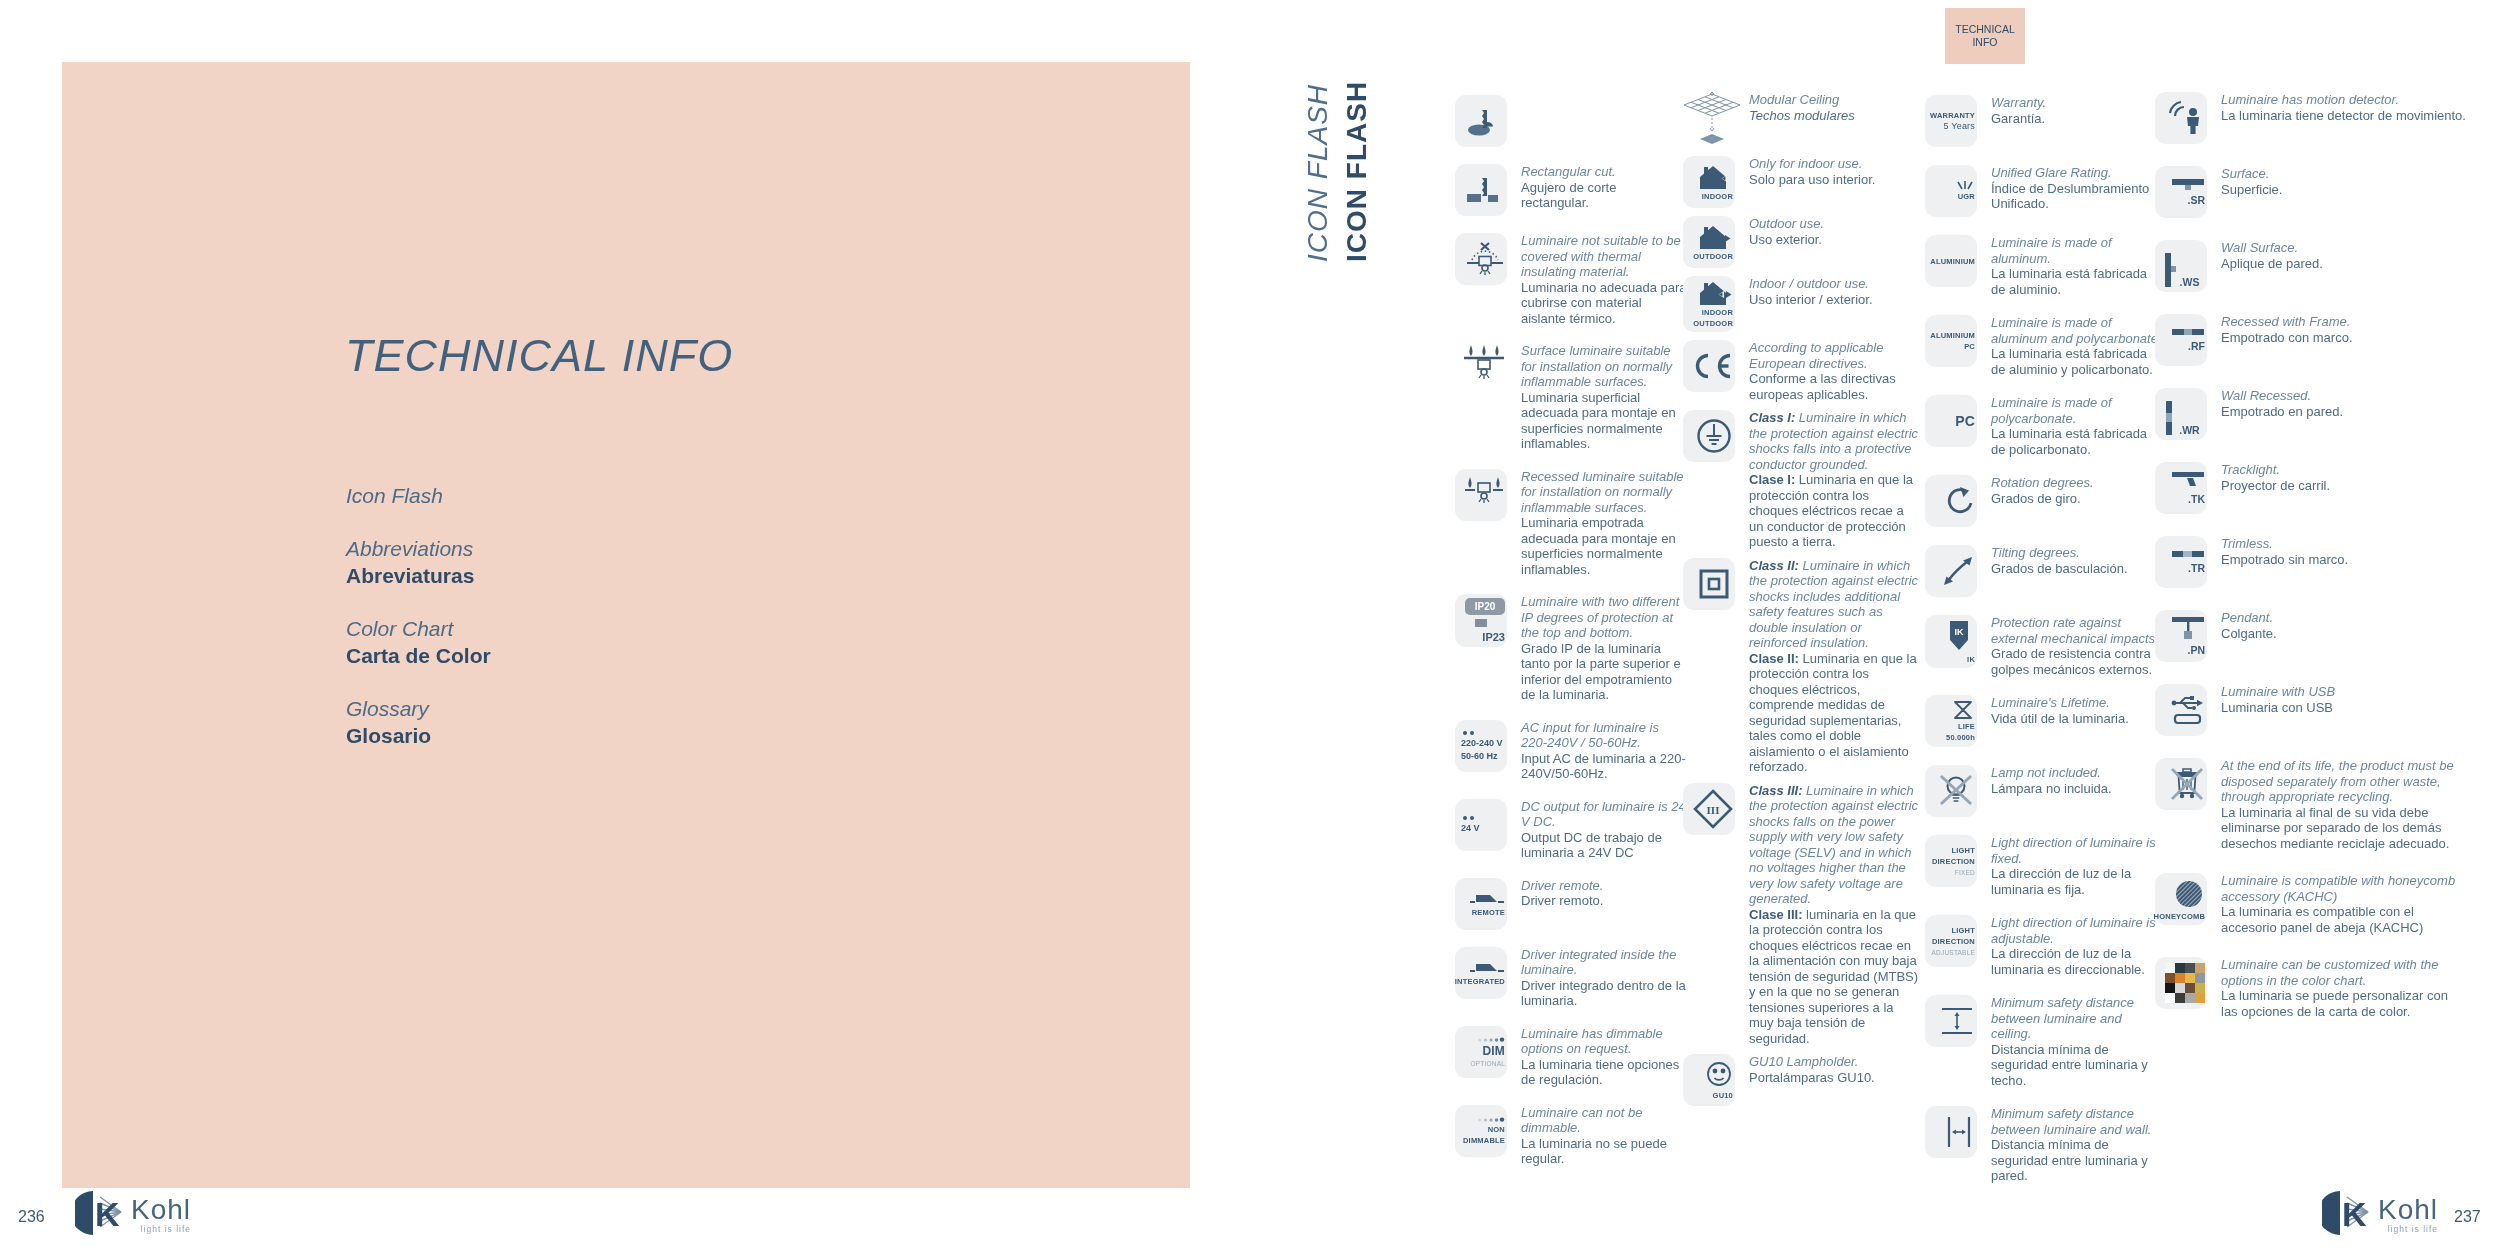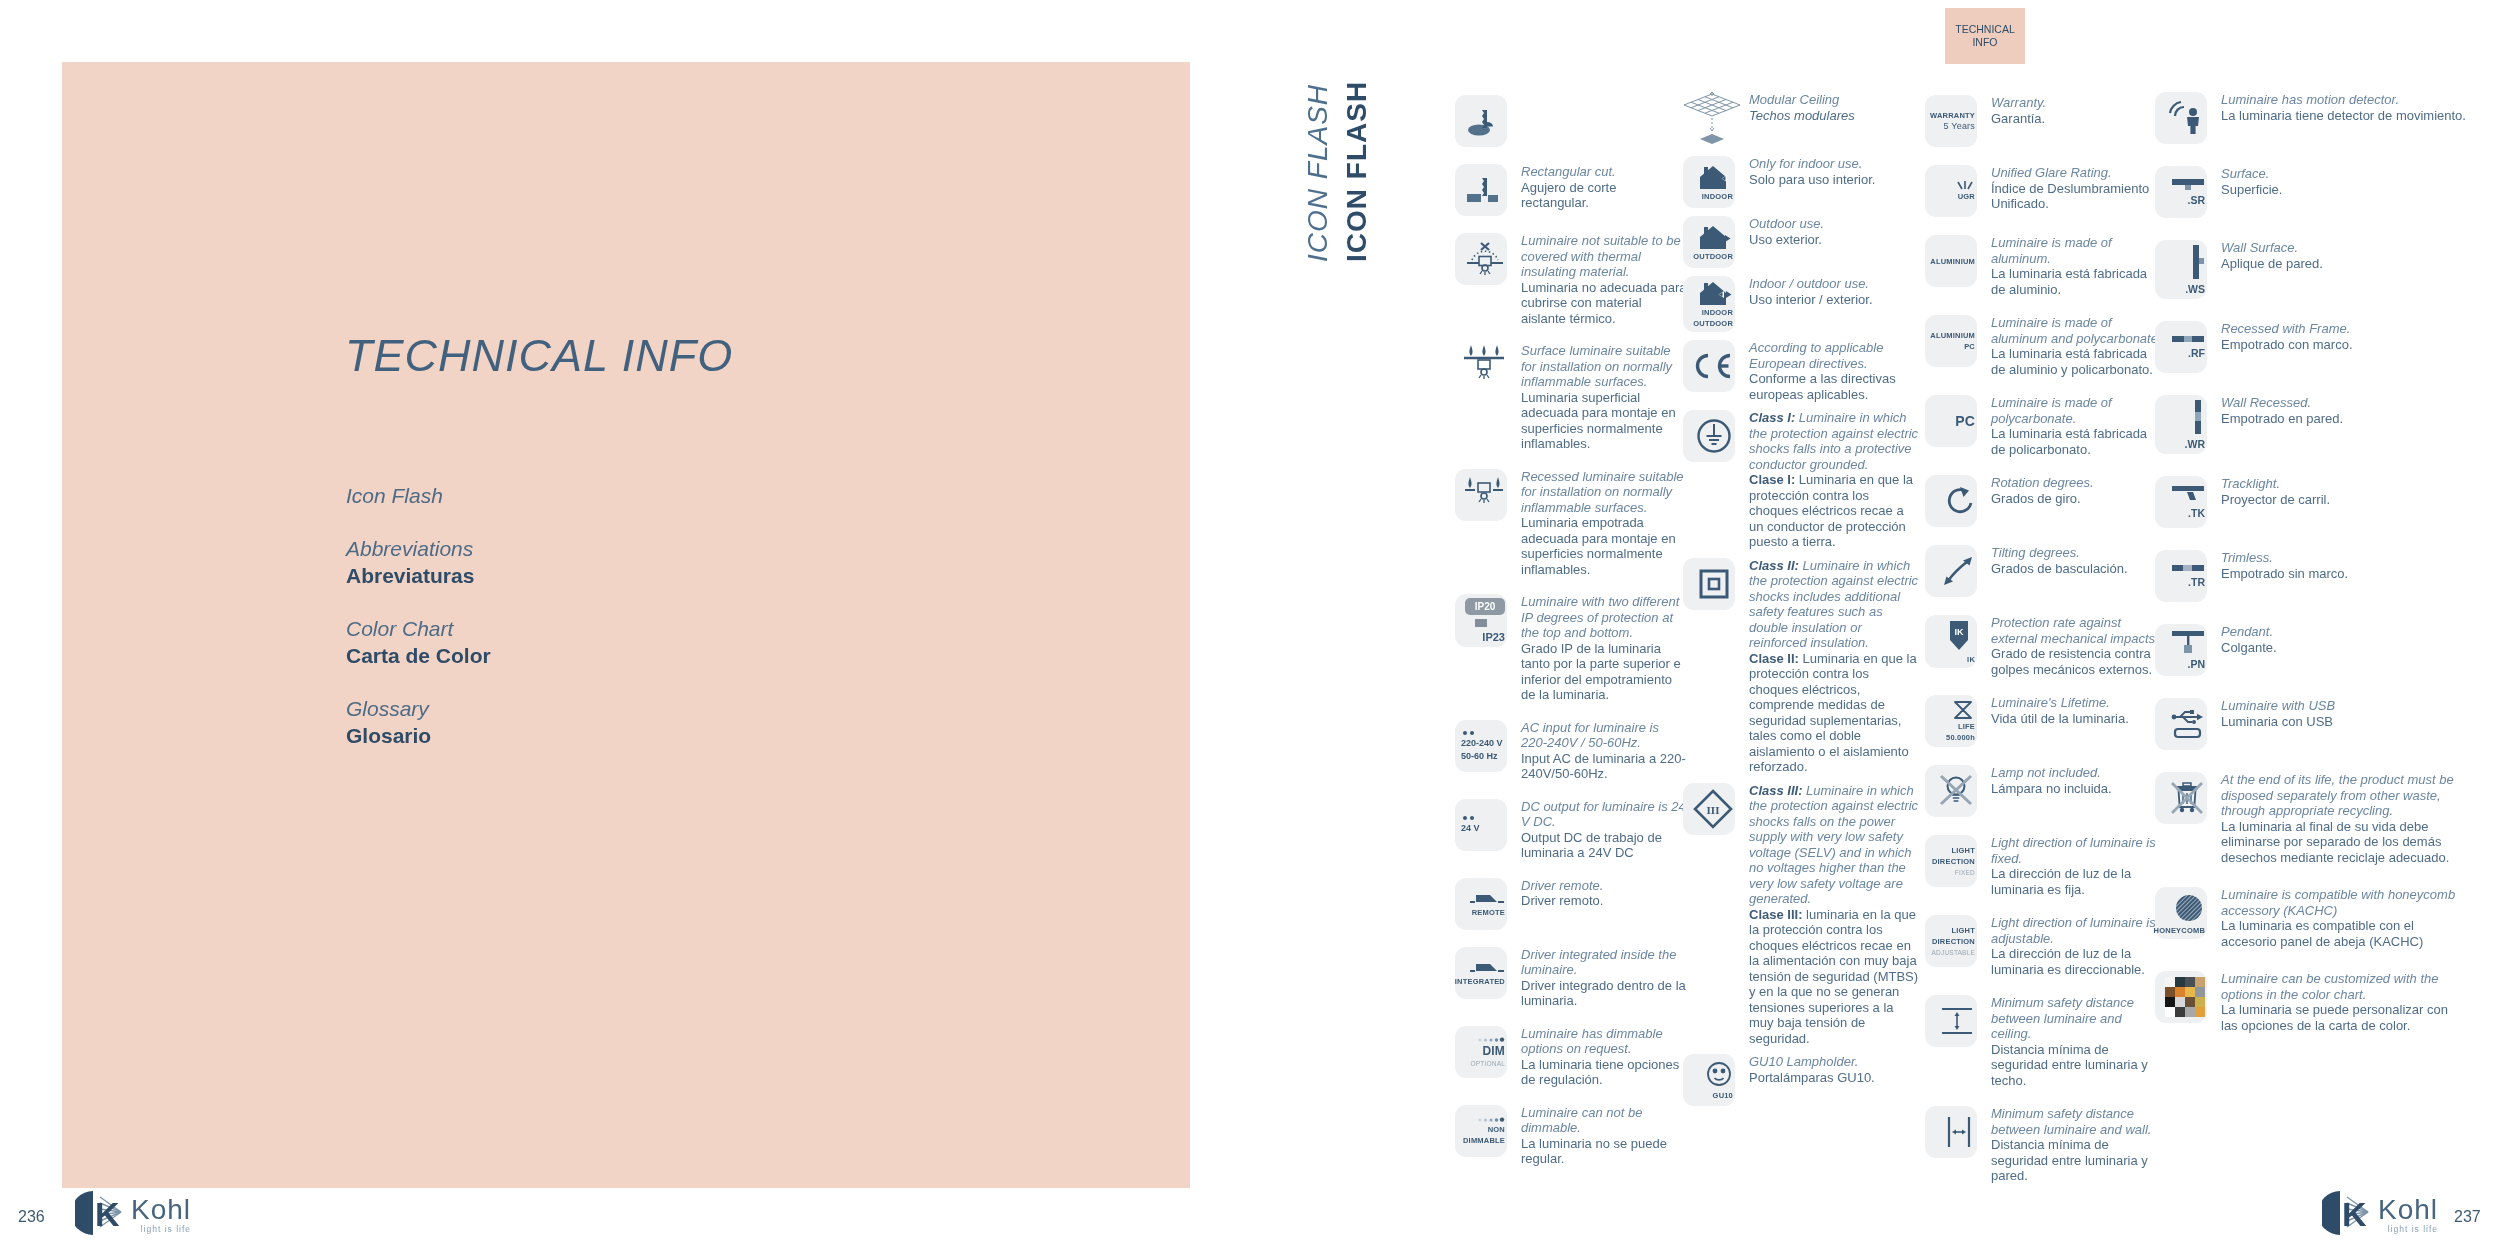--- a/index.html
+++ b/index.html
@@ -39,21 +39,21 @@
   .text-cell{padding-left:8px;font-size:13px;line-height:15.5px;}
   #col2 .text-cell{width:172px;}
   #col4 .text-cell{width:252px;}
   .en{font-style:italic;color:var(--en);}
   .es{color:var(--es);}
   .es.italic{font-style:italic;}
   .en b, .es b{color:#3f5d79;}
 
   
   .ibox{background:var(--box);border-radius:11px;width:52px;min-height:52px;display:flex;flex-direction:column;align-items:flex-end;justify-content:center;gap:2px;padding:4px 2px;box-sizing:border-box;text-align:center;}
-  .ibox.row{flex-direction:column;gap:3px;}
+  .ibox.row{flex-direction:row;gap:3px;}
   .iplain{width:58px;display:flex;flex-direction:column;align-items:center;justify-content:flex-start;}
   .ilbl{font-size:7.5px;font-weight:bold;letter-spacing:0.2px;color:var(--icon);line-height:9px;}
   .ilbl.md{font-size:9px;font-weight:normal;}
   .ilbl.lt{font-size:6.5px;color:#9aa7b2;font-weight:normal;}
   .ilbl.big{font-size:14px;line-height:15px;}
   .ilbl.dim{font-size:12px;line-height:12px;}
   .mcode{font-size:10.5px;font-weight:bold;color:var(--icon);line-height:12px;}
   .ippill{width:40px;height:17px;border-radius:5px;background:#8e99a3;color:#fff;font-size:10px;font-weight:bold;display:flex;align-items:center;justify-content:center;}
   .ipsq{width:12px;height:8px;background:#828e99;margin:2px auto;}
   .ipbot{font-size:11px;font-weight:bold;color:var(--icon);}

